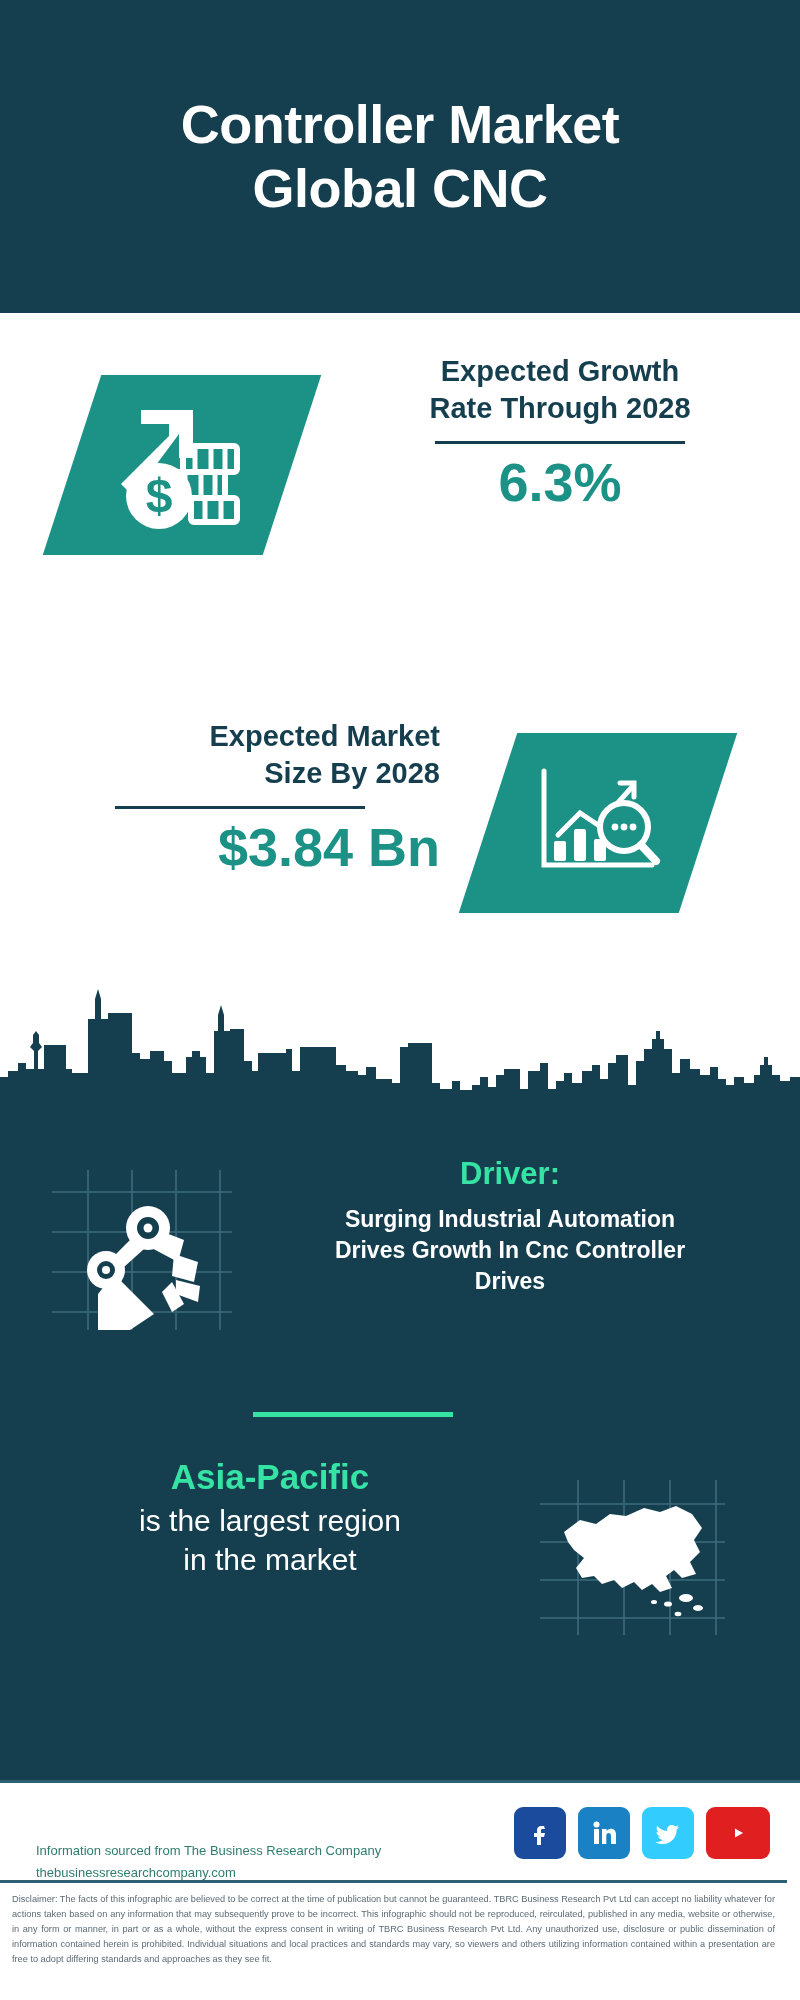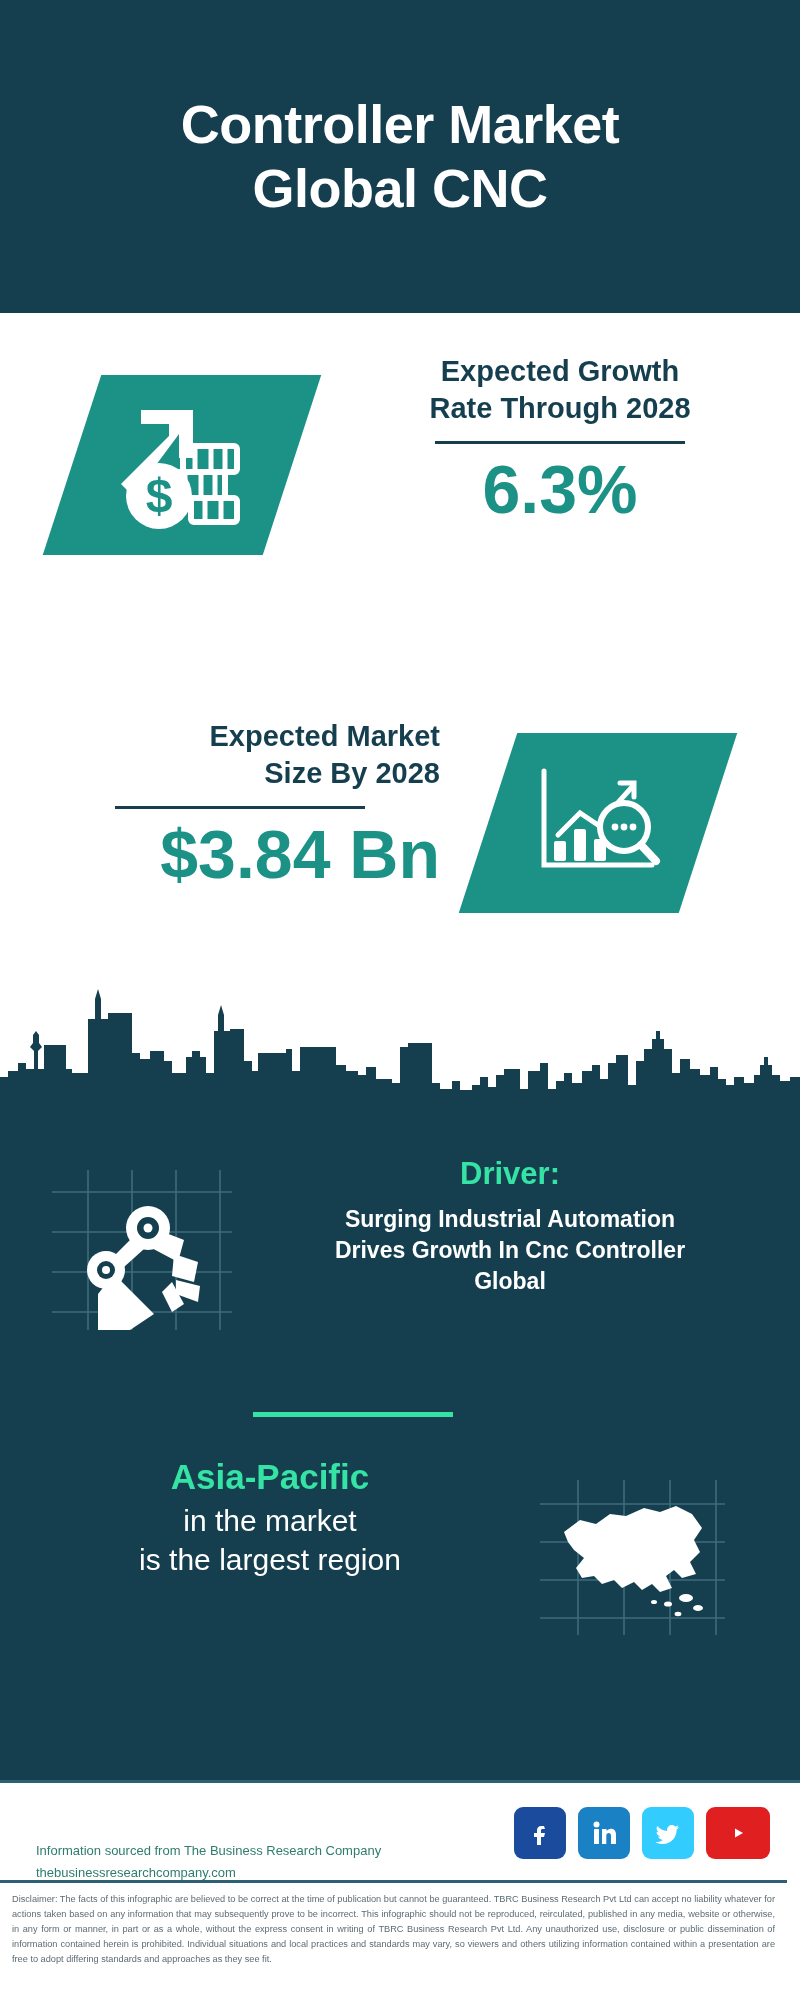--- a/index.html
+++ b/index.html
@@ -37,21 +37,21 @@
   .icon-svg { display:block; }
 
   .stat1-text { position:absolute; left:360px; top:40px; width:400px; text-align:center; }
   .stat-head {
     color:#153f4f; font-size:29px; font-weight:bold; line-height:1.28;
   }
   .rule {
     height:3px; background:#153f4f; margin:14px auto 10px auto; width:250px;
   }
   .stat-val {
-    color:#1c9287; font-size:68px; font-weight:bold; line-height:1.05;
+    color:#1c9287; font-size:54px; font-weight:bold; line-height:1.05;
   }
 
   
   .stat2 { position:absolute; left:0; top:593px; width:800px; height:390px; }
   .stat2-text { position:absolute; left:40px; top:125px; width:400px; text-align:right; }
   .para-2 {
     position:absolute; left:488px; top:140px; width:220px; height:180px;
     transform:skewX(-18deg);
   }
 
@@ -220,33 +220,33 @@
       <circle cx="96" cy="58" r="11" fill="#153f4f"></circle>
       <circle cx="54" cy="100" r="9" fill="#153f4f"></circle>
       <circle cx="96" cy="58" r="4.5" fill="#ffffff"></circle>
       <circle cx="54" cy="100" r="4" fill="#ffffff"></circle>
     </svg>
     <div class="driver-text">
       <div class="driver-label">Driver:</div>
       <div class="driver-body">
         <div>Surging Industrial Automation</div>
         <div>Drives Growth In Cnc Controller</div>
-        <div>Global</div>
+        <div>Drives</div>
       </div>
     </div>
   </div>
 
   <div class="mid-rule"></div>
 
   <div class="region-wrap">
     <div class="region-text">
       <div class="region-name">Asia-Pacific</div>
       <div class="region-sub">
+        <div>is the largest region</div>
         <div>in the market</div>
-        <div>is the largest region</div>
       </div>
     </div>
     <svg class="region-map" viewBox="0 0 185 155">
       <g stroke="#4a7a8c" stroke-width="1.6" opacity="0.75">
         <line x1="38" y1="0" x2="38" y2="155"></line>
         <line x1="84" y1="0" x2="84" y2="155"></line>
         <line x1="130" y1="0" x2="130" y2="155"></line>
         <line x1="176" y1="0" x2="176" y2="155"></line>
         <line x1="0" y1="24" x2="185" y2="24"></line>
         <line x1="0" y1="62" x2="185" y2="62"></line>

